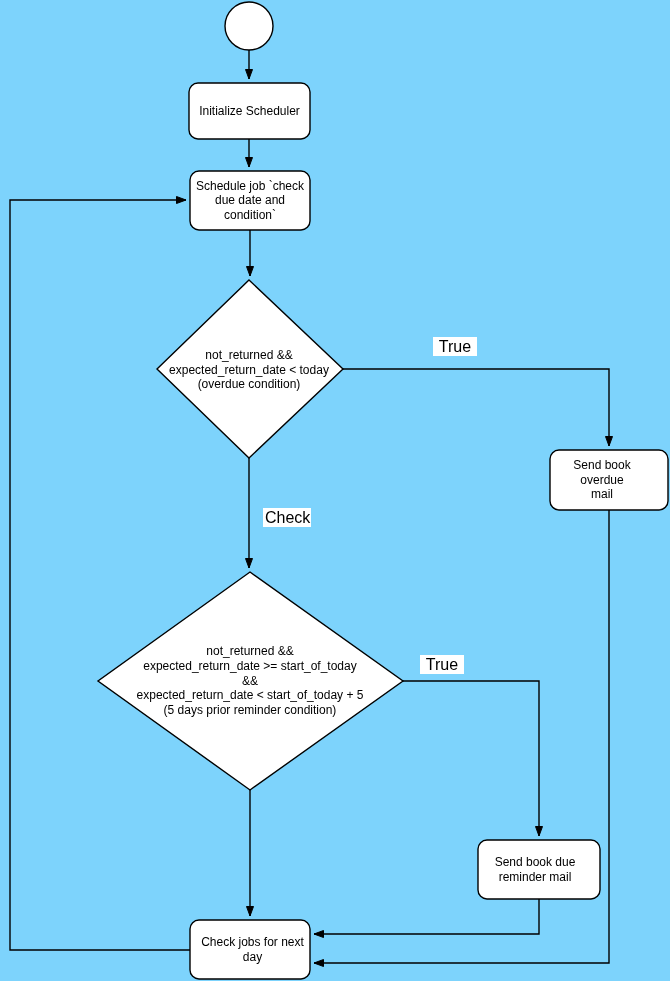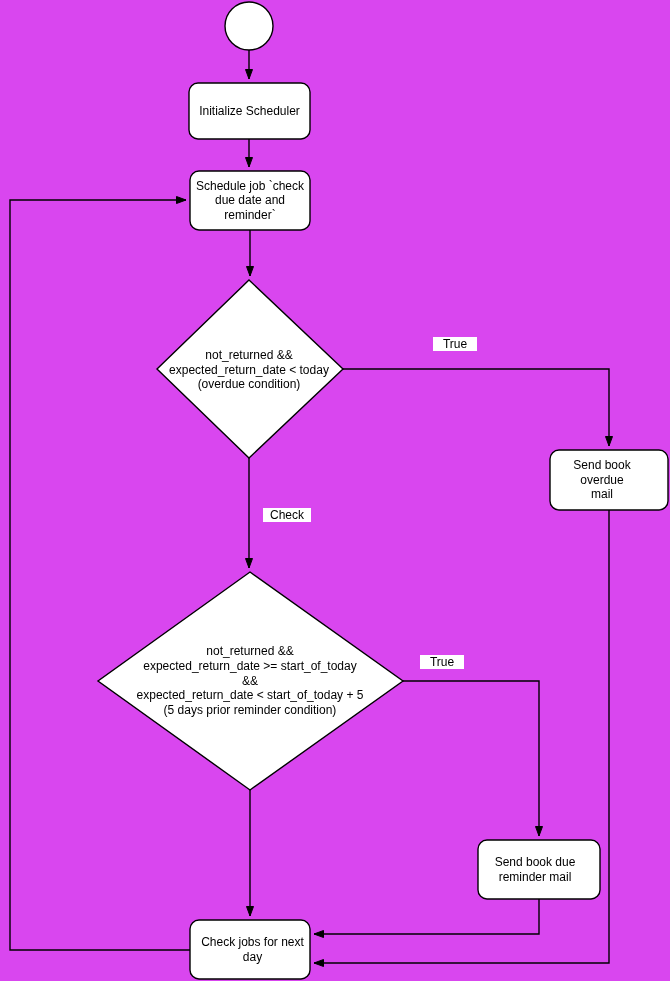--- a/index.html
+++ b/index.html
@@ -4,21 +4,21 @@
 <style>
   html, body {
     margin: 0;
     padding: 0;
     background: #ffffff;
   }
   .canvas {
     position: relative;
     width: 670px;
     height: 981px;
-    background: #d946ef;
+    background: #7dd3fc;
     font-family: "Liberation Sans", sans-serif;
     color: #000000;
     overflow: hidden;
   }
   .canvas svg {
     position: absolute;
     left: 0;
     top: 0;
   }
   .node-label {
@@ -28,21 +28,21 @@
     justify-content: center;
     text-align: center;
     font-size: 12px;
     line-height: 1.22;
     white-space: pre-line;
     color: #000000;
   }
   .edge-label {
     position: absolute;
     text-align: center;
-    font-size: 12px;
+    font-size: 16px;
     line-height: 1.2;
     background: #ffffff;
     padding: 0 2px;
     color: #000000;
   }
 </style>
 </head>
 <body>
 
 <div class="canvas">
@@ -74,21 +74,21 @@
     <rect x="190" y="920" width="120" height="59" rx="9" fill="#ffffff" stroke="#000000" stroke-width="1.4"></rect>
 
     <polygon points="249,280 343,369 249,458 157,369" fill="#ffffff" stroke="#000000" stroke-width="1.4"></polygon>
     <polygon points="250,572 403,681 250,790 98,681" fill="#ffffff" stroke="#000000" stroke-width="1.4"></polygon>
   </svg>
 
   <div class="node-label" style="left:189px; top:83px; width:121px; height:56px;">Initialize Scheduler</div>
 
   <div class="node-label" style="left:190px; top:171px; width:120px; height:59px;">Schedule job `check
 due date and
-reminder`</div>
+condition`</div>
 
   <div class="node-label" style="left:129px; top:347px; width:240px; height:46px;">not_returned &amp;&amp;
 expected_return_date &lt; today
 (overdue condition)</div>
 
   <div class="node-label" style="left:550px; top:450px; width:104px; height:60px;">Send book overdue
 mail</div>
 
   <div class="node-label" style="left:95px; top:644px; width:310px; height:74px;">not_returned &amp;&amp;
 expected_return_date &gt;= start_of_today

